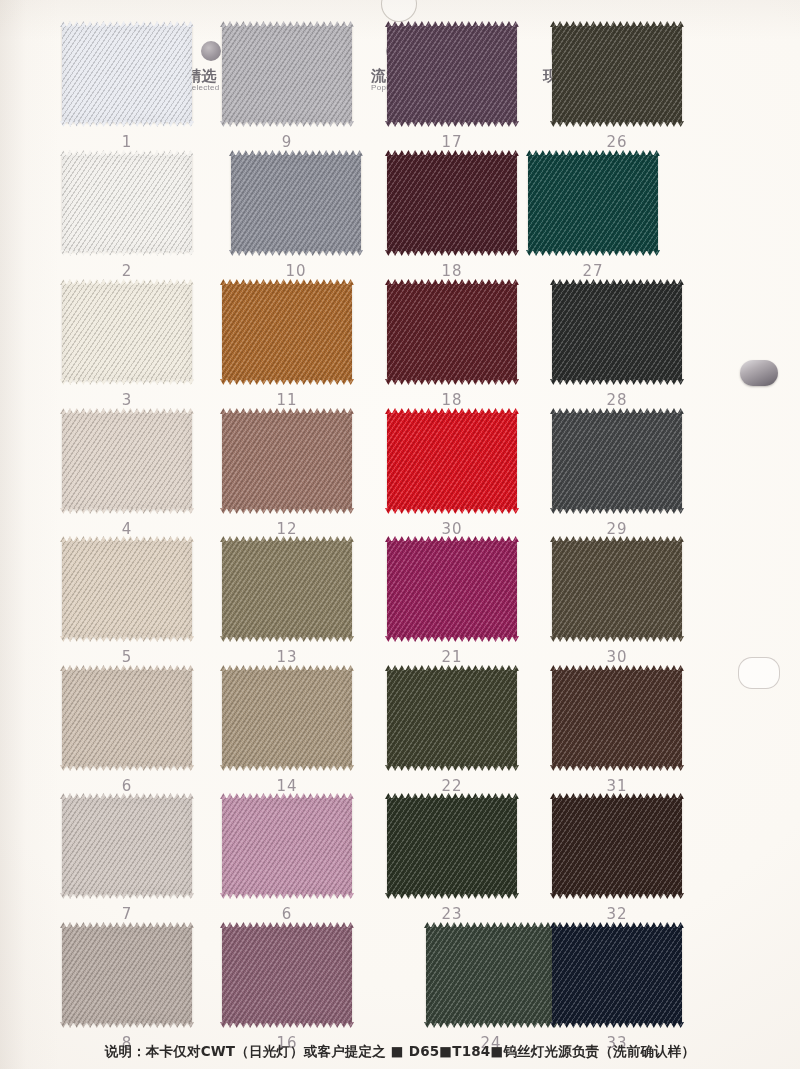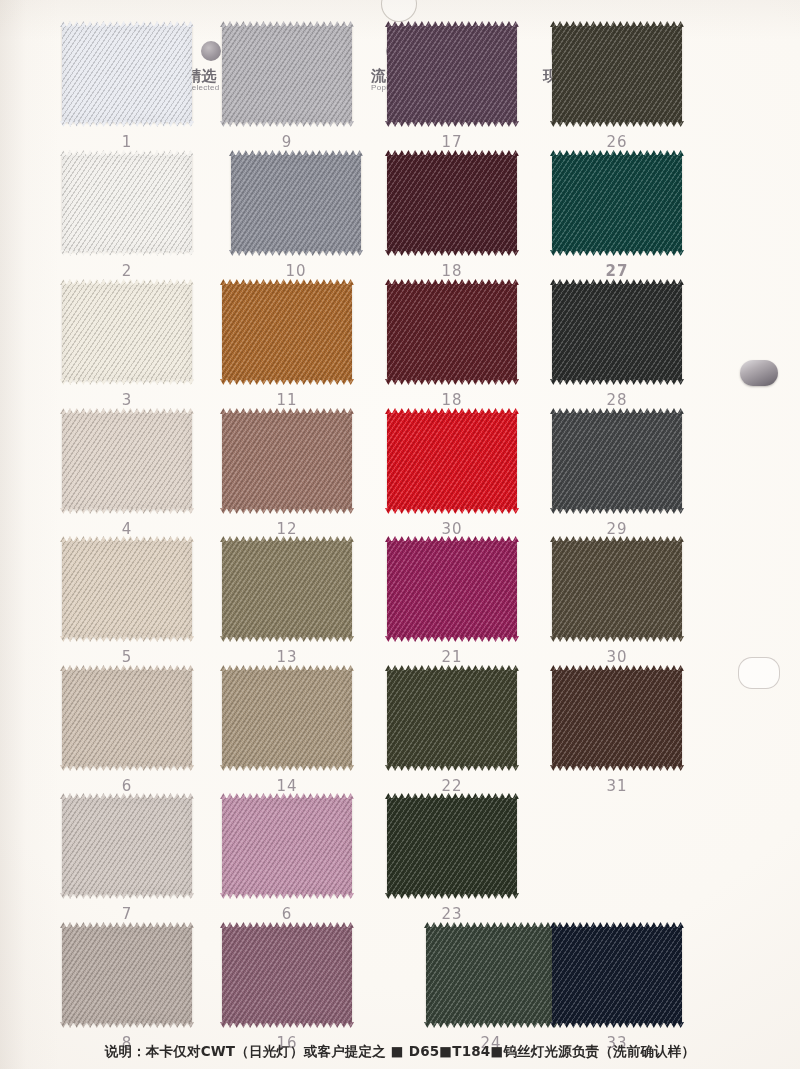--- a/index.html
+++ b/index.html
@@ -309,40 +309,44 @@
         <div class="swatch-number">23</div>
       </div>
       <div class="swatch-cell" style="left: 387px; top: 927px; padding-left: 39px;">
         <div class="fabric" style="background-color: rgb(57, 69, 58);"></div>
         <div class="swatch-number">24</div>
       </div>
       <div class="swatch-cell" style="left: 552px; top: 26px;">
         <div class="fabric" style="background-color: rgb(66, 63, 51);"></div>
         <div class="swatch-number">26</div>
       </div>
-      <div class="swatch-cell" style="left: 552px; top: 155px; font-weight: bold;">
+      <div class="swatch-cell" style="left: 528px; top: 155px;">
         <div class="fabric" style="background-color: rgb(17, 68, 63);"></div>
         <div class="swatch-number">27</div>
       </div>
       <div class="swatch-cell" style="left: 552px; top: 284px;">
         <div class="fabric" style="background-color: rgb(44, 46, 45);"></div>
         <div class="swatch-number">28</div>
       </div>
       <div class="swatch-cell" style="left: 552px; top: 413px;">
         <div class="fabric" style="background-color: rgb(69, 71, 73);"></div>
         <div class="swatch-number">29</div>
       </div>
       <div class="swatch-cell" style="left: 552px; top: 541px;">
         <div class="fabric" style="background-color: rgb(85, 76, 60);"></div>
         <div class="swatch-number">30</div>
       </div>
       <div class="swatch-cell" style="left: 552px; top: 670px;">
         <div class="fabric" style="background-color: rgb(75, 51, 43);"></div>
         <div class="swatch-number">31</div>
       </div>
+      <div class="swatch-cell" style="left: 552px; top: 798px;">
+        <div class="fabric" style="background-color: rgb(53, 36, 31);"></div>
+        <div class="swatch-number">32</div>
+      </div>
       <div class="swatch-cell" style="left: 552px; top: 927px;">
         <div class="fabric" style="background-color: rgb(20, 28, 44);"></div>
         <div class="swatch-number">33</div>
       </div>
     </div>
 
   <div id="footnote">说明：本卡仅对CWT（日光灯）或客户提定之 ■ D65■T184■钨丝灯光源负责（洗前确认样）</div>
 </div>
 
 </body></html>

